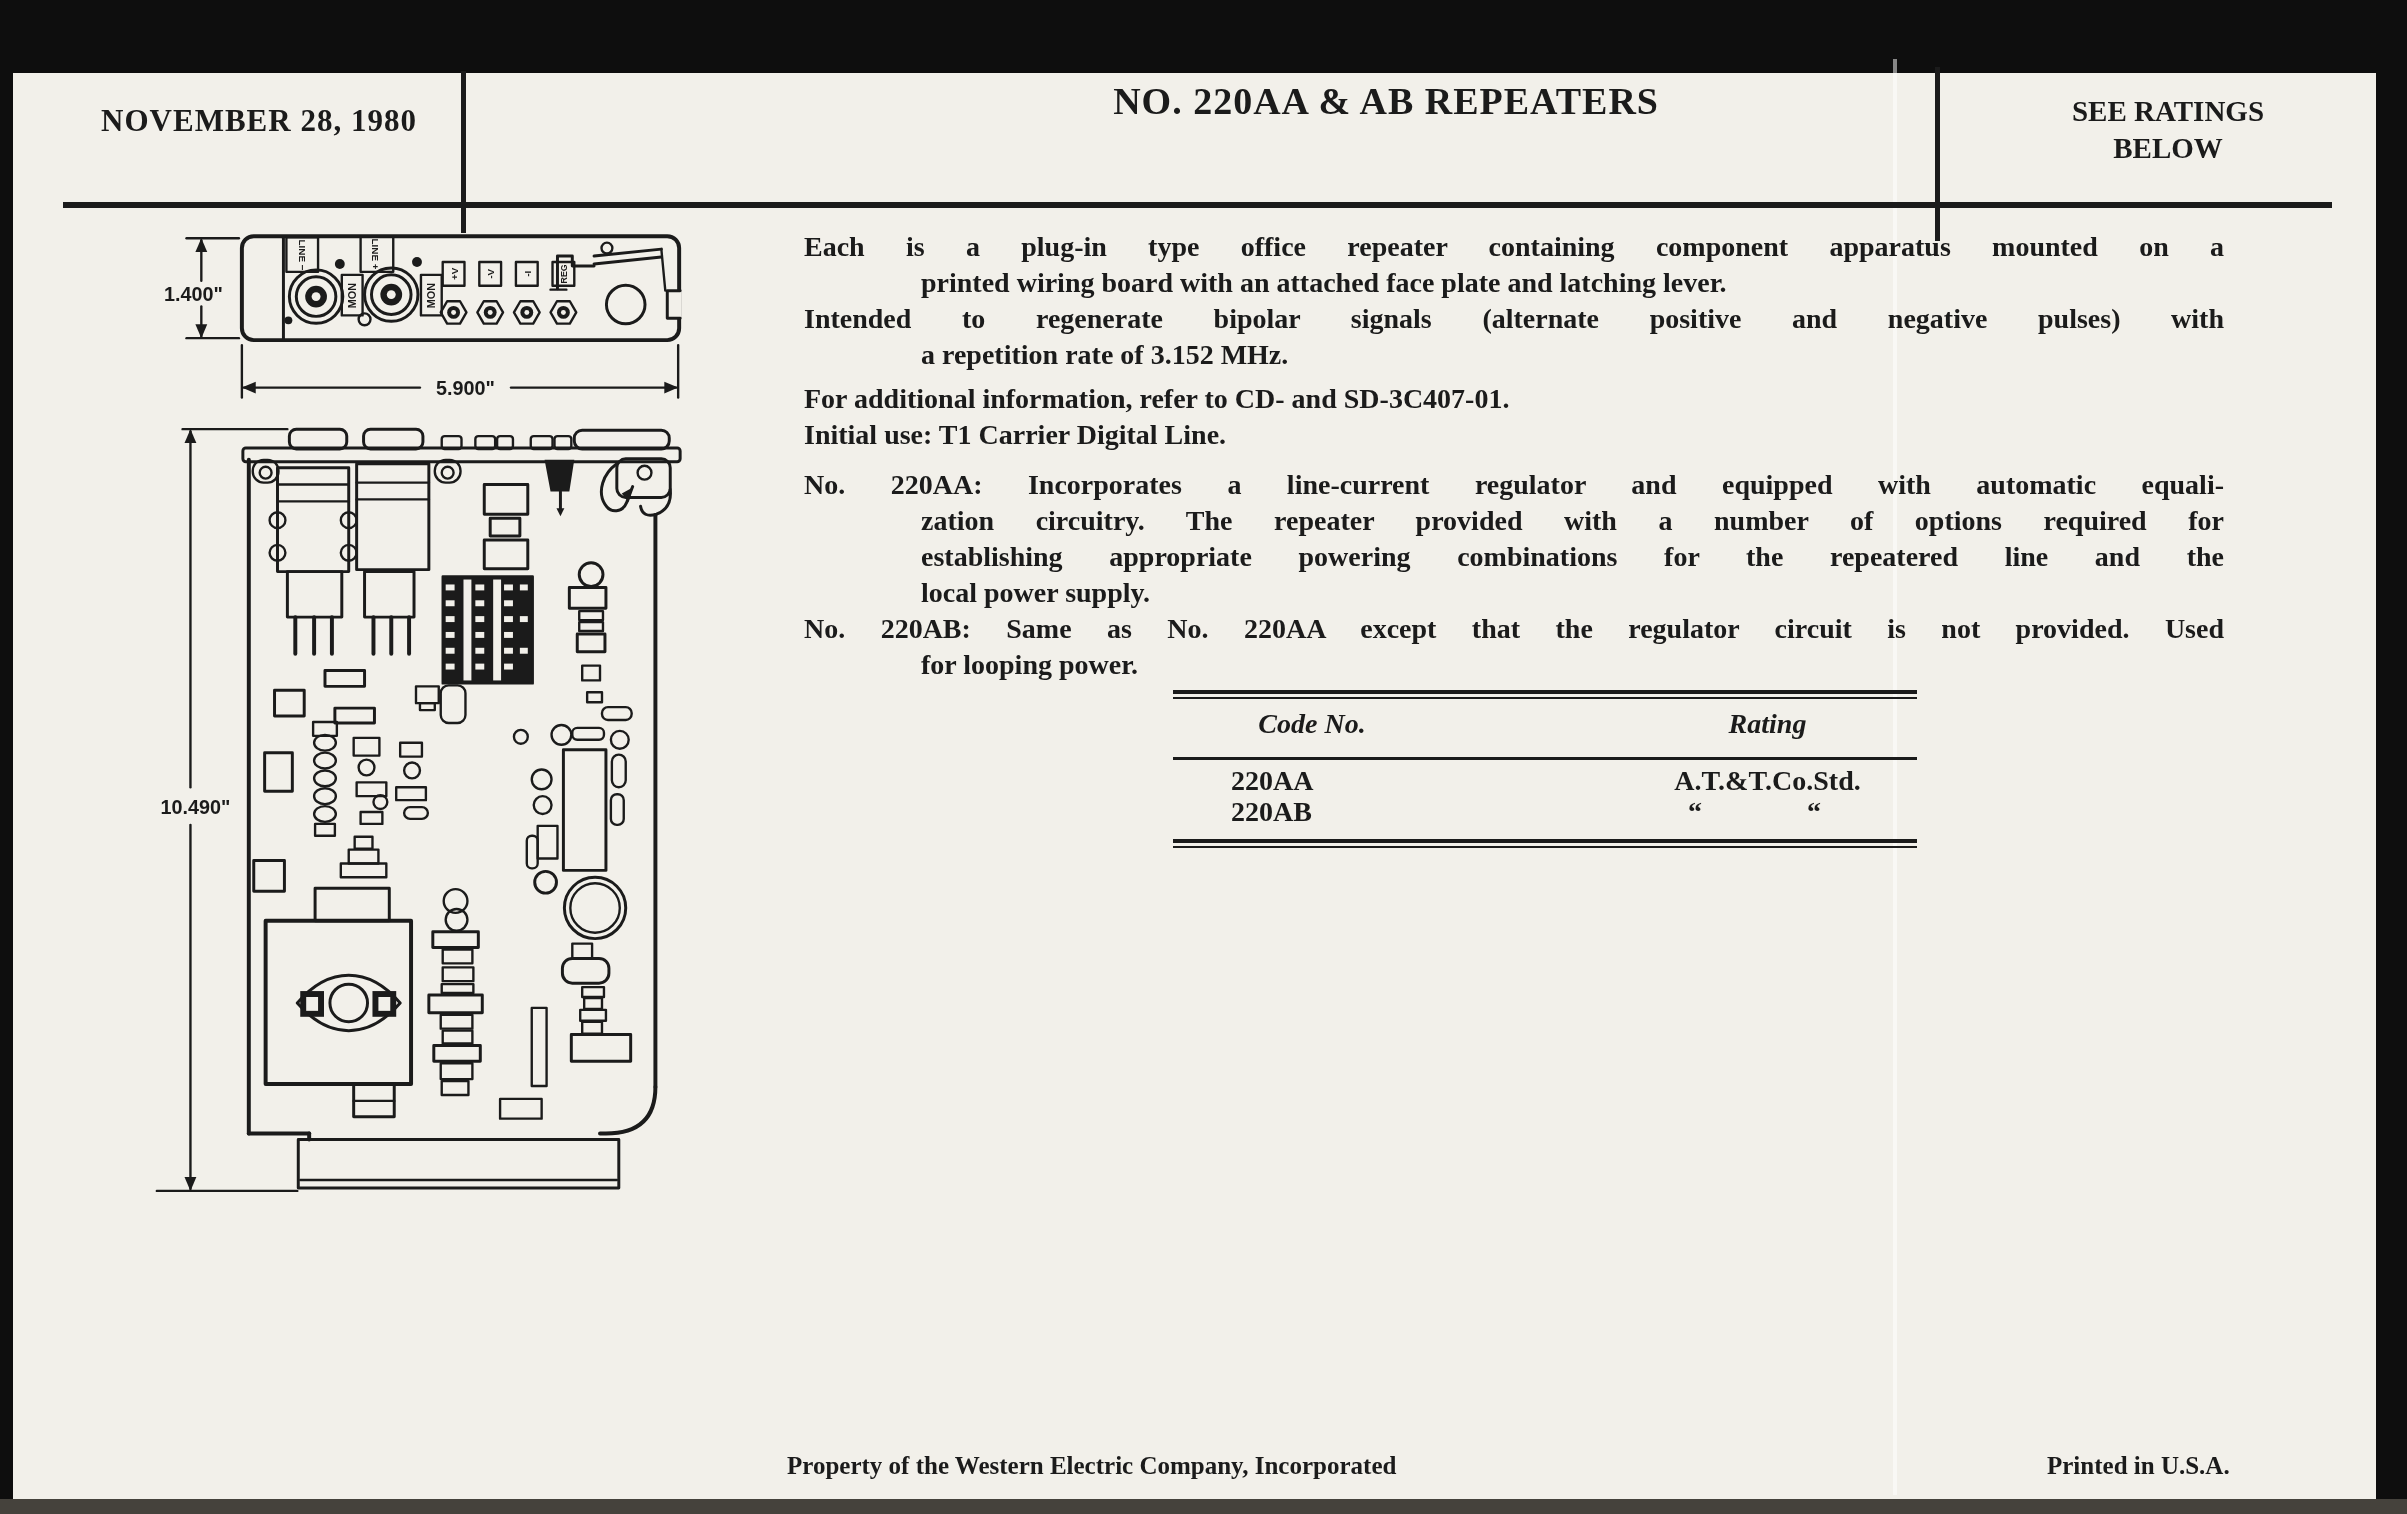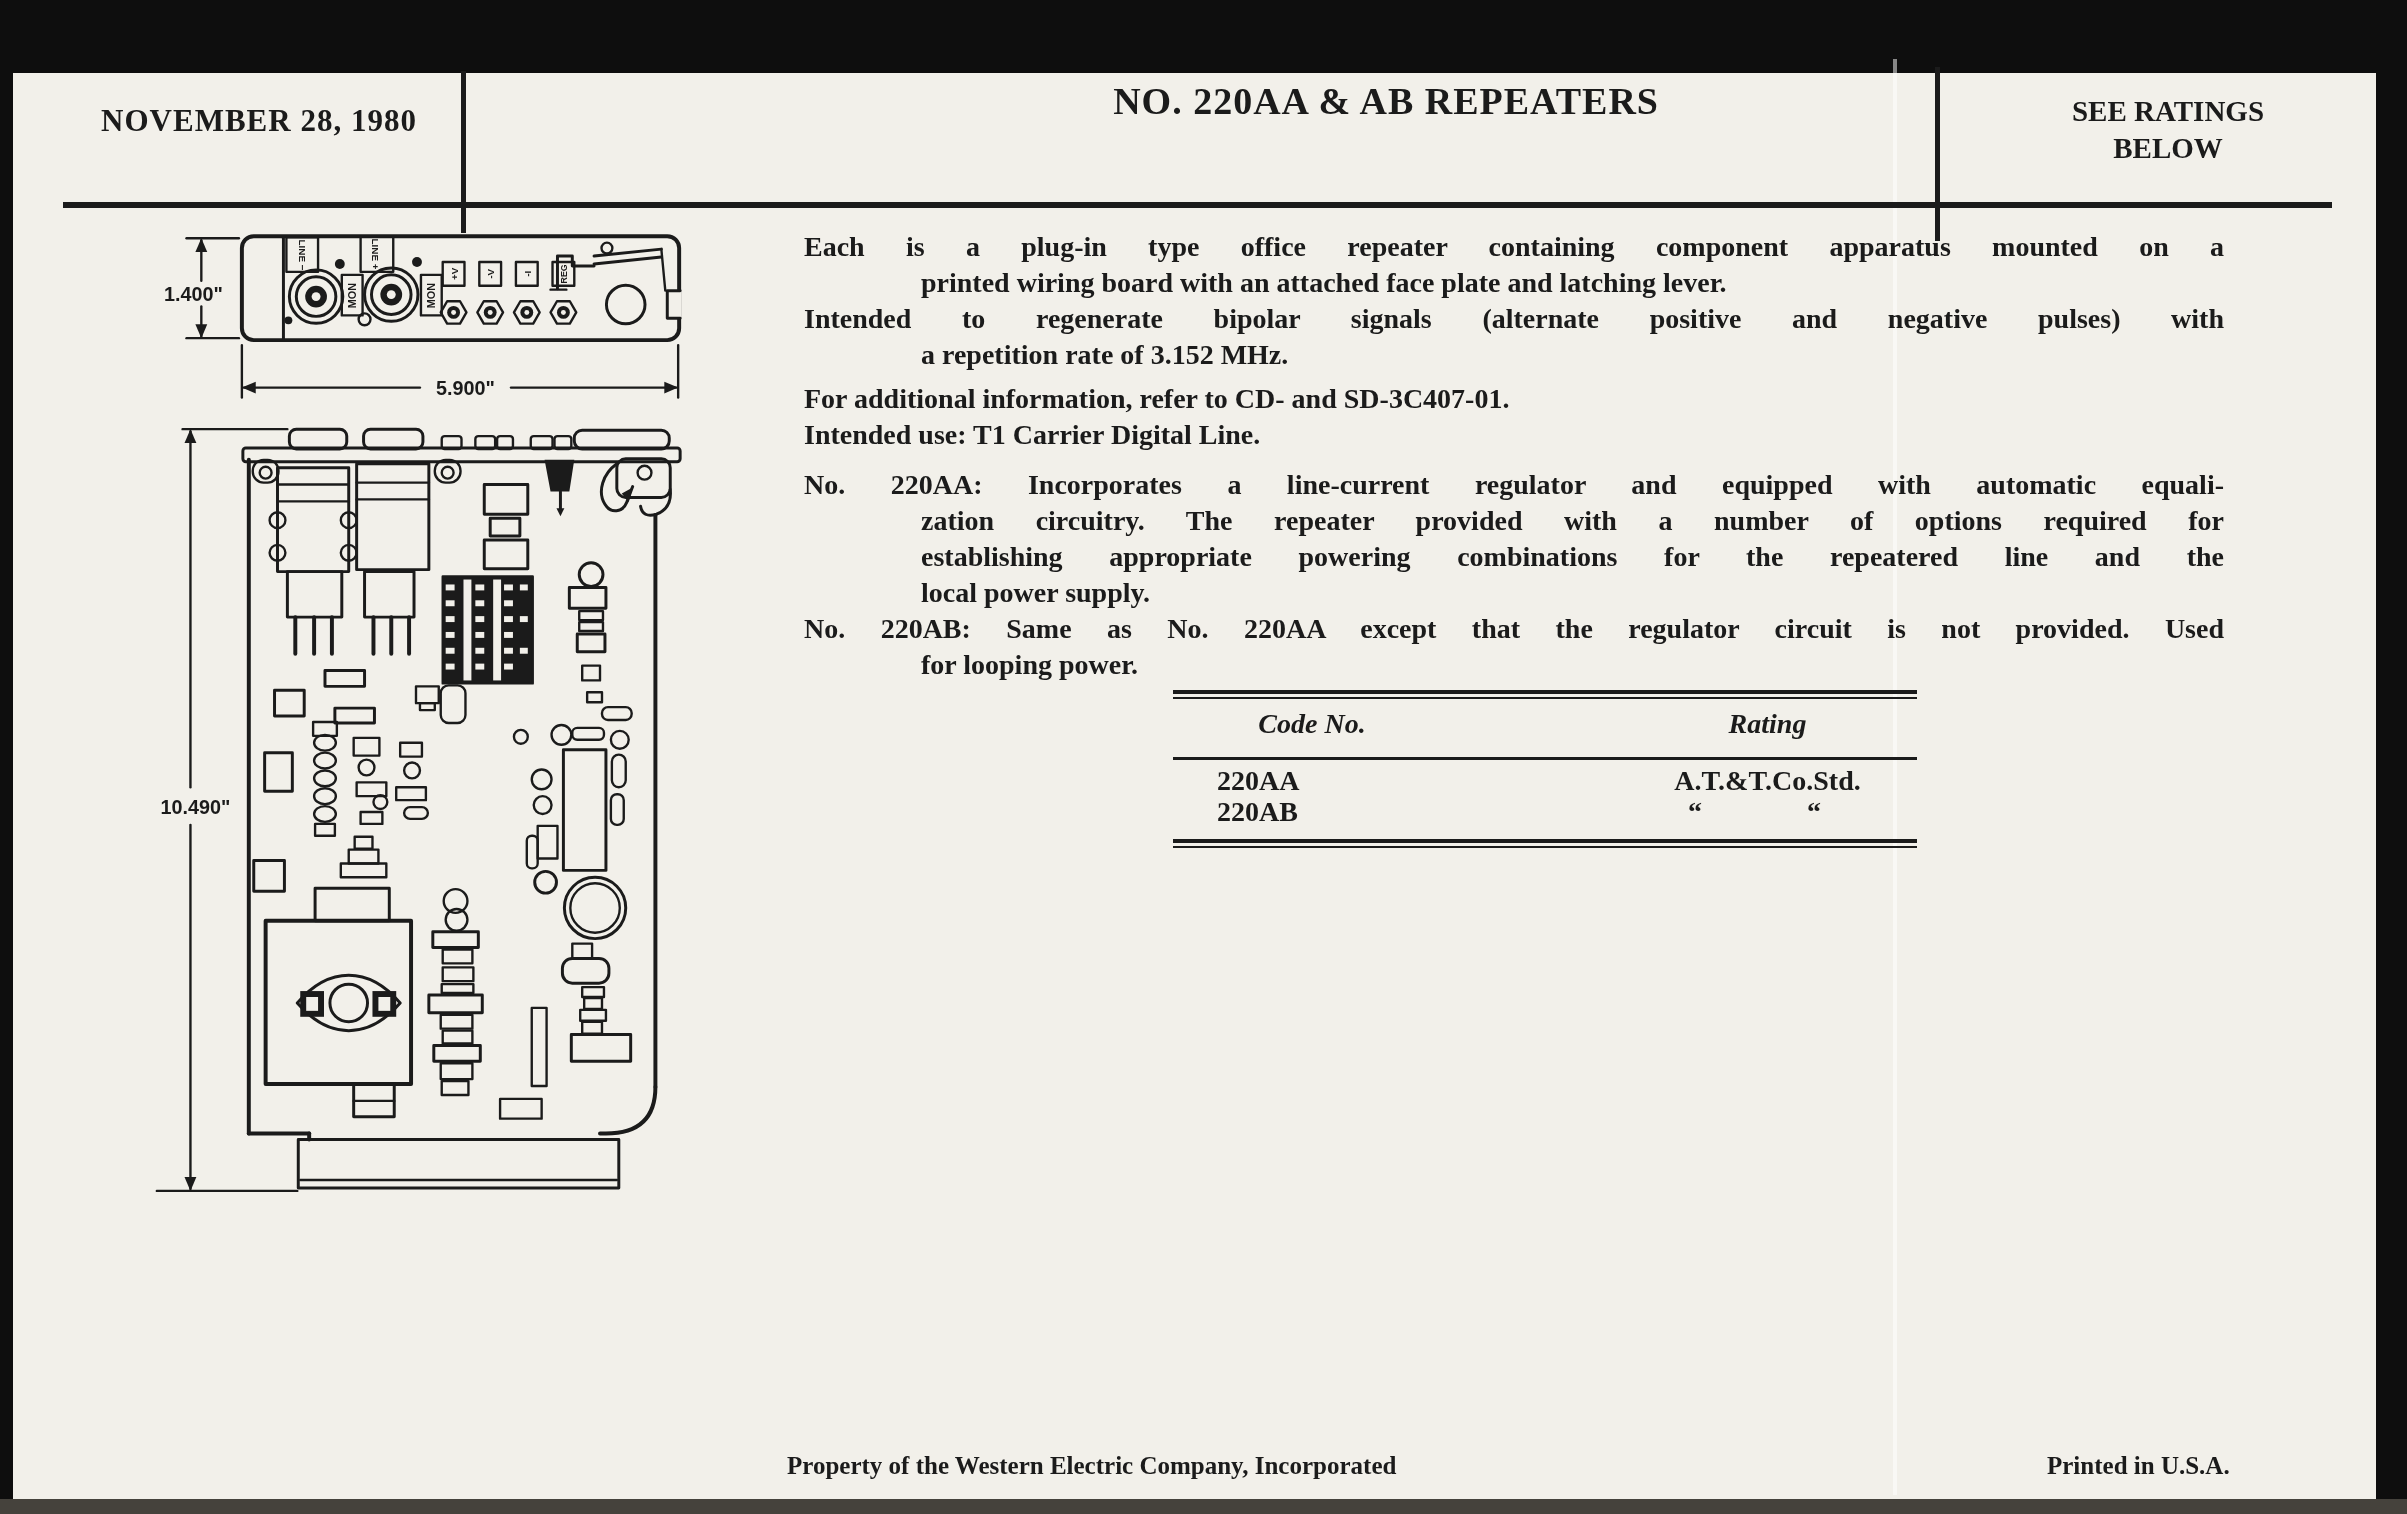--- a/index.html
+++ b/index.html
@@ -26,21 +26,21 @@
   .fi{}
   .mt8{margin-top:8px;}
   .mt14{margin-top:14px;}
   #ratings-table{position:absolute;left:1173px;top:690px;width:744px;font-size:28px;font-weight:bold;}
   .dblrule{height:3px;border-top:4px solid #1b1b1b;border-bottom:2px solid #1b1b1b;}
   .midrule{height:3px;background:#1b1b1b;margin-top:2px;}
   .trow{position:relative;height:31px;}
   .thead{height:47px;padding-top:9px;font-style:italic;}
   .th.c1{position:absolute;left:20px;width:238px;text-align:center;}
   .th.c2{position:absolute;left:446px;width:297px;text-align:center;}
-  .td.c1l{position:absolute;left:44px;}
+  .td.c1l{position:absolute;left:58px;}
   .td.c2c{position:absolute;left:446px;width:297px;text-align:center;}
   .td.dittoL{position:absolute;left:515px;}
   .td.dittoR{position:absolute;left:634px;}
   .rows{padding:5px 0 12px 0;}
   #footer-left{position:absolute;left:787px;top:1452px;font-size:25px;font-weight:bold;}
   #footer-right{position:absolute;left:2047px;top:1452px;font-size:25px;font-weight:bold;}
   #streak{position:absolute;left:1893px;top:59px;width:4px;height:1436px;background:rgba(255,255,255,.5);}
   #drawing-svg{position:absolute;left:139px;top:223px;}
   #drawing-svg .s{stroke:#1b1b1b;fill:none;stroke-width:3;stroke-linecap:round;stroke-linejoin:round;}
   #drawing-svg .s4{stroke-width:4;}
@@ -76,21 +76,21 @@
       <div class="ln cl">printed wiring board with an attached face plate and latching lever.</div>
     </div>
     <div class="para">
       <div class="ln fi j">Intended to regenerate bipolar signals (alternate positive and negative pulses) with</div>
       <div class="ln cl">a repetition rate of 3.152 MHz.</div>
     </div>
     <div class="para mt8">
       <div class="ln fi">For additional information, refer to CD- and SD-3C407-01.</div>
     </div>
     <div class="para">
-      <div class="ln fi">Intended use: T1 Carrier Digital Line.</div>
+      <div class="ln fi">Initial use: T1 Carrier Digital Line.</div>
     </div>
     <div class="para mt14">
       <div class="ln j">No. 220AA: Incorporates a line-current regulator and equipped with automatic equali-</div>
       <div class="ln cl j">zation circuitry. The repeater provided with a number of options required for</div>
       <div class="ln cl j">establishing appropriate powering combinations for the repeatered line and the</div>
       <div class="ln cl">local power supply.</div>
     </div>
     <div class="para">
       <div class="ln j">No. 220AB: Same as No. 220AA except that the regulator circuit is not provided. Used</div>
       <div class="ln cl">for looping power.</div>

